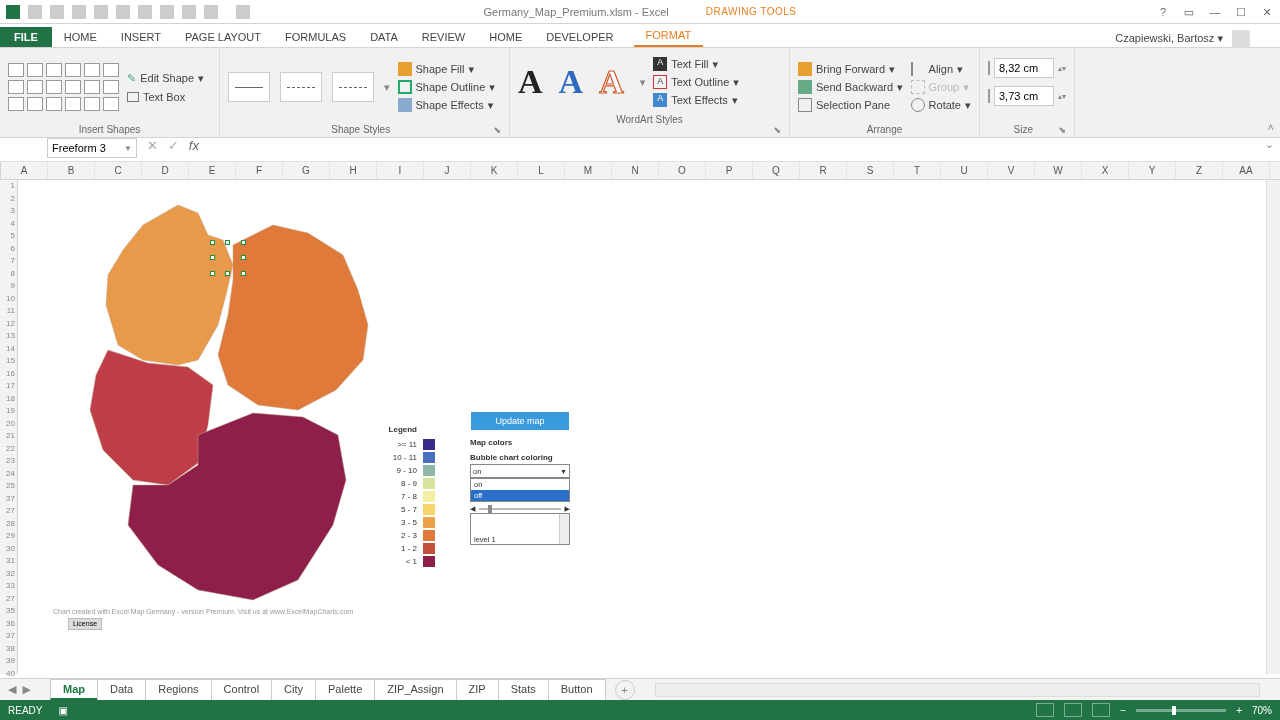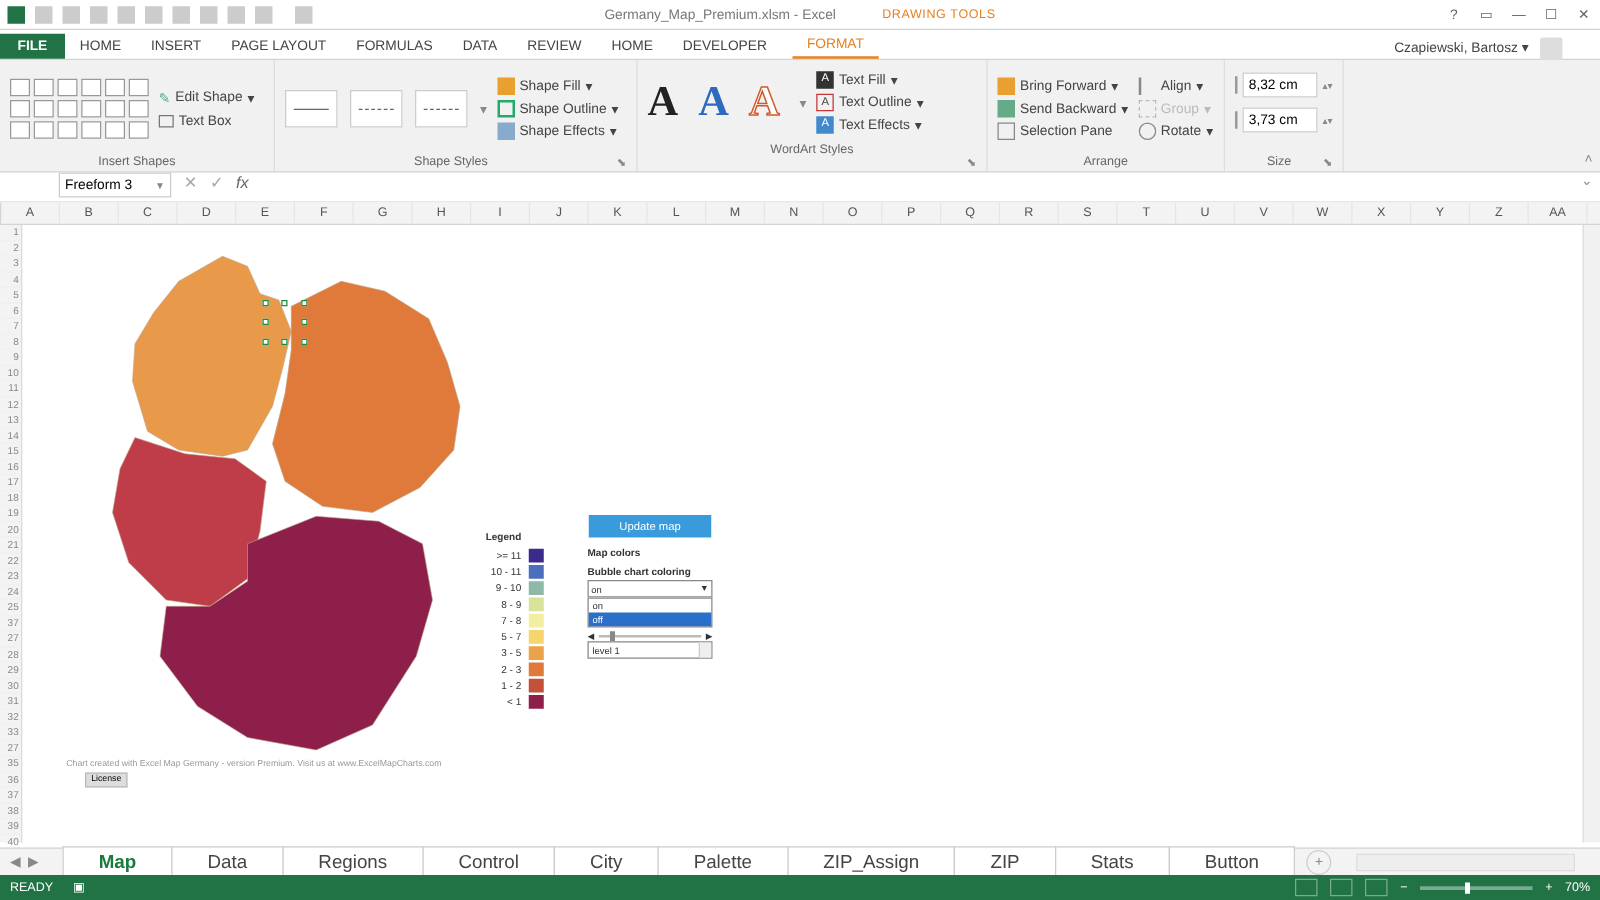--- a/index.html
+++ b/index.html
@@ -98,31 +98,31 @@
 .lb-item { padding: 1px 3px; white-space: nowrap; }
 .lb-item.sel { background: #2a6fc9; color: #fff; }
 .lb-scroll { position: absolute; right: 0; top: 0; width: 8px; height: 100%; background: #eee; border-left: 1px solid #ccc; }
 .dropdown { border: 1px solid #888; height: 14px; background: #fff; font-size: 7.5px; display: flex; align-items: center; padding: 0 2px; position: relative; margin-bottom: 2px;}
 .dd-open { position: absolute; top: 13px; left: -1px; right: -1px; background: #fff; border: 1px solid #888; }
 .dd-item { padding: 1px 3px; }
 .dd-item.sel { background: #2a6fc9; color: #fff; }
 .slider-row { display: flex; align-items: center; gap: 4px; }
 .slider-track { flex: 1; height: 2px; background: #bbb; position: relative; }
 .slider-thumb { position: absolute; left: 10%; top: -3px; width: 4px; height: 8px; background: #888; }
-.spinbox { border: 1px solid #888; height: 14px; background: #fff; display: flex; align-items: center; padding: 0 3px; font-size: 7.5px; position: relative; }
+.spinbox { border: 1px solid #888; height: 32px; background: #fff; display: flex; align-items: flex-end; padding: 0 3px; font-size: 7.5px; position: relative; }
 .spin-btn { position: absolute; right: 0; top: 0; width: 10px; height: 100%; border-left: 1px solid #ccc; background: #eee; }
 
 .chart-credit { position: absolute; left: 35px; top: 428px; font-size: 7px; color: #999; }
 .info-btn { position: absolute; left: 50px; top: 438px; width: 34px; height: 12px; background: #ddd; border: 1px solid #bbb; font-size: 7px; text-align: center; line-height: 10px; }
 
 
 .sheetbar { position: absolute; bottom: 20px; left: 0; right: 0; height: 22px; background: #f3f3f3; border-top: 1px solid #d4d4d4; display: flex; align-items: center; }
 .sheet-nav { width: 50px; display: flex; gap: 6px; padding: 0 8px; color: #888; }
 .sheettabs { display: flex; }
-.sheettab { padding: 3px 28px; border: 1px solid #ccc; border-bottom: none; background: #fff; font-size: 15px; color: #444; margin-right: -1px; cursor: pointer; }
+.sheettab { padding: 3px 12px; border: 1px solid #ccc; border-bottom: none; background: #fff; font-size: 11px; color: #444; margin-right: -1px; cursor: pointer; }
 .sheettab.active { background: #fff; color: #1a7a3c; font-weight: 600; border-bottom: 2px solid #1a7a3c; }
 .sheet-add { width: 20px; height: 20px; border: 1px solid #ccc; border-radius: 50%; text-align: center; line-height: 18px; margin-left: 10px; color: #888; cursor: pointer; }
 .hscroll-area { flex: 1; margin: 0 20px; height: 14px; background: #eee; border: 1px solid #ddd; position: relative; }
 
 
 .statusbar { position: absolute; bottom: 0; left: 0; right: 0; height: 20px; background: #217346; color: #fff; display: flex; align-items: center; padding: 0 8px; font-size: 10px; }
 .status-right { margin-left: auto; display: flex; align-items: center; gap: 10px; }
 .viewbtn { width: 18px; height: 14px; border: 1px solid rgba(255,255,255,0.4); }
 .zoom-slider { width: 90px; height: 3px; background: rgba(255,255,255,0.4); position: relative; }
 .zoom-thumb { position: absolute; left: 40%; top: -3px; width: 4px; height: 9px; background: #fff; }

